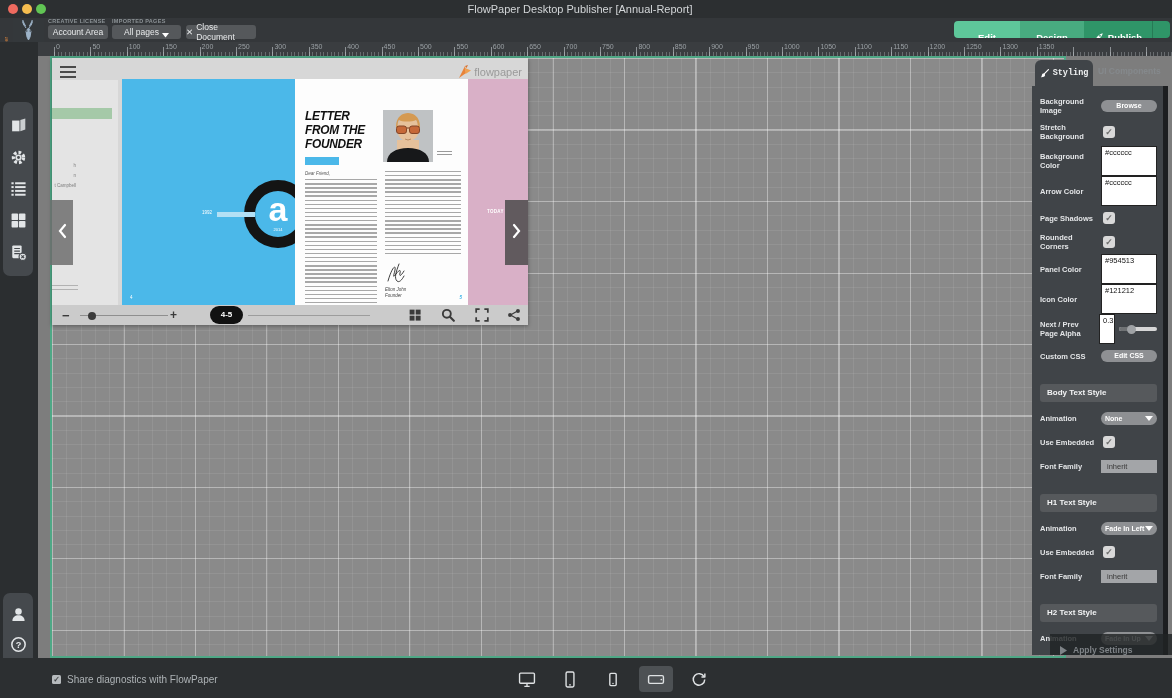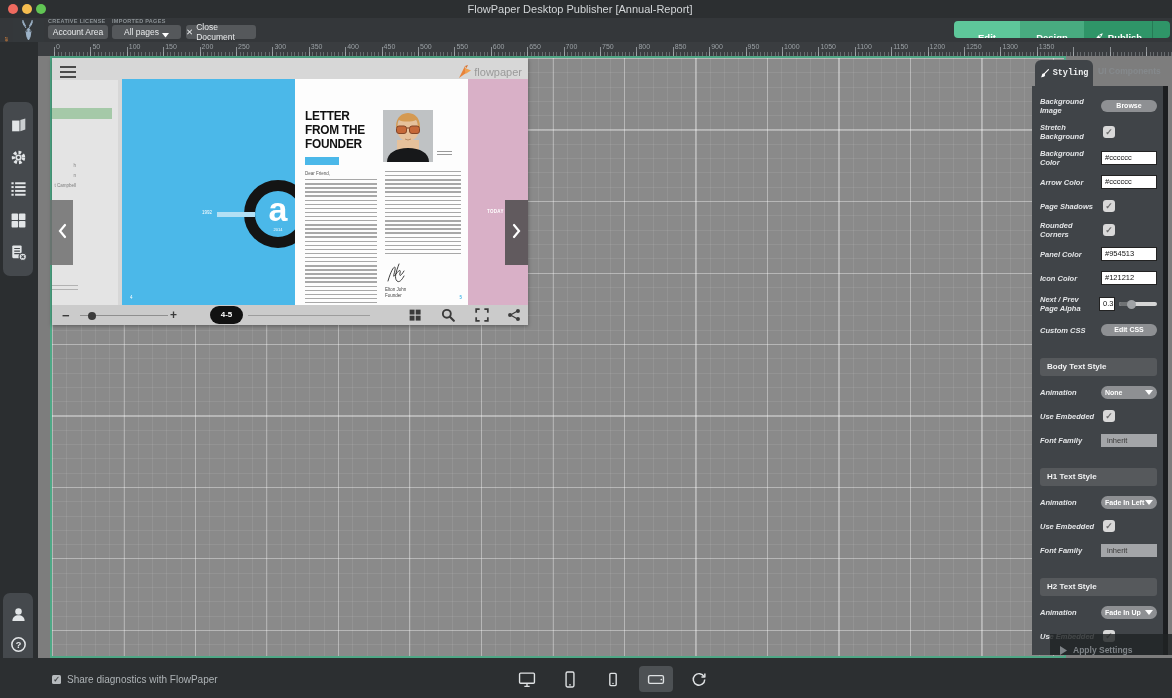--- a/index.html
+++ b/index.html
@@ -81,21 +81,21 @@
             font-size:34px; font-weight:bold; color:#fff; line-height:62px; }
   .y2014 { position:absolute; left:122px; top:148px; width:68px; text-align:center; font-size:4px; color:#fff; }
   .y1992 { position:absolute; left:80px; top:131px; font-size:4.5px; color:#fff; }
   .arr { position:absolute; background:#b3e0f5; height:5px; top:133px; }
   .arr1 { left:95px; width:38px; }
   .arr2 { left:179px; width:30px; }
   .arr-head { position:absolute; left:209px; top:128.5px; width:0; height:0;
               border-left:8px solid #b3e0f5; border-top:7px solid transparent; border-bottom:7px solid transparent; }
   .pnum { position:absolute; bottom:5px; font-size:4.5px; }
   .pg-blue .pnum { left:8px; color:#fff; }
-  .pg-right { position:absolute; left:243px; top:-1px; width:173px; height:226px; background:#fdfdfd; }
+  .pg-right { position:absolute; left:243px; top:-1px; width:173px; height:226px; background:#fdfdfd;font-style:italic; }
   .letter-h { position:absolute; left:10px; top:30px; font-size:13.5px; line-height:14px; font-weight:bold;
               color:#111; letter-spacing:-.3px; transform:scaleX(.88); transform-origin:left top; }
   .bluebar { position:absolute; left:10px; top:78px; width:34px; height:8px; background:#4bb8e9; }
   .photo { position:absolute; left:88px; top:31px; width:50px; height:52px; }
   .photo svg { width:100%; height:100%; display:block; }
   .caption { position:absolute; left:142px; top:72px; width:15px; height:6px;
       background:repeating-linear-gradient(to bottom, #9a9a9a 0 1.2px, transparent 1.2px 3px); }
   .col { position:absolute; top:92px; width:72px; }
   .col1 { left:10px; } .col2 { left:90px; width:76px; }
   .dear { font-size:4.5px; color:#555; margin-bottom:3px; }
@@ -125,26 +125,26 @@
   .tab-active { position:absolute; left:3px; top:2px; width:58px; height:26px; background:#404448;
                 border-radius:6px 6px 0 0; display:flex; align-items:center; justify-content:center; gap:4px;
                 color:#f0f2f3; font-size:8.5px; font-weight:bold;font-family:Liberation Mono, monospace; }
   .tab-active svg { width:9px; height:9px; }
   .tab-inactive { position:absolute; left:66px; top:8px; color:#85898c; font-size:8.5px; font-weight:bold; }
   .pbody { position:absolute; left:0; top:28px; width:131px; height:569px; background:#404448;
            overflow:hidden; padding:8px 6px 0 8px; }
   .pscroll { position:absolute; right:0; top:28px; width:5px; height:569px; background:#1c1e20; }
   .prow { display:flex; align-items:center; min-height:24px; }
   .prow-tall { min-height:28px; }
-  .plabel { flex:1; font-size:7.5px; font-weight:bold; color:#e3e5e7; line-height:9px; padding-right:4px;font-style:italic; }
+  .plabel { flex:1; font-size:7.5px; font-weight:bold; color:#e3e5e7; line-height:9px; padding-right:4px; }
   .pbtn { width:56px; height:12px; background:#8e9093; border-radius:6px; color:#fff; font-size:7px;
           font-weight:bold; text-align:center; line-height:12px; }
   .pcheck { width:12px; height:12px; background:#d9d9d9; border-radius:3px; color:#6b6b6b; font-size:9px;
             text-align:center; line-height:12px; font-weight:bold; margin-right:42px; }
-  .pinw { width:56px; height:14px; background:#fff; border:1px solid #222; color:#111; font-size:7.5px;
+  .pinw { width:56px; height:30px; background:#fff; border:1px solid #222; color:#111; font-size:7.5px;
           line-height:11px; padding-left:3px; }
   .pinw-sm { width:16px; margin-right:4px; }
   .pslider { position:relative; width:38px; height:4px; background:#d6d6d6; border-radius:2px; }
   .pslider .fill { position:absolute; left:0; top:0; height:4px; width:12px; background:#6f7274; border-radius:2px; }
   .pslider .knob { position:absolute; left:8px; top:-2.5px; width:9px; height:9px; border-radius:50%; background:#9fa2a5; }
   .psel { width:56px; height:13px; background:#8e9093; border-radius:7px; color:#fff; font-size:7px; font-weight:bold;
           display:flex; align-items:center; padding:0 4px; }
   .psel .txt { flex:1; white-space:nowrap; overflow:hidden; }
   .psel svg { width:8px; height:5px; flex:none; }
   .ping { width:56px; height:13px; background:#a3a5a8; color:#3a3a3a; font-size:7.5px; line-height:13px; padding-left:6px; }

